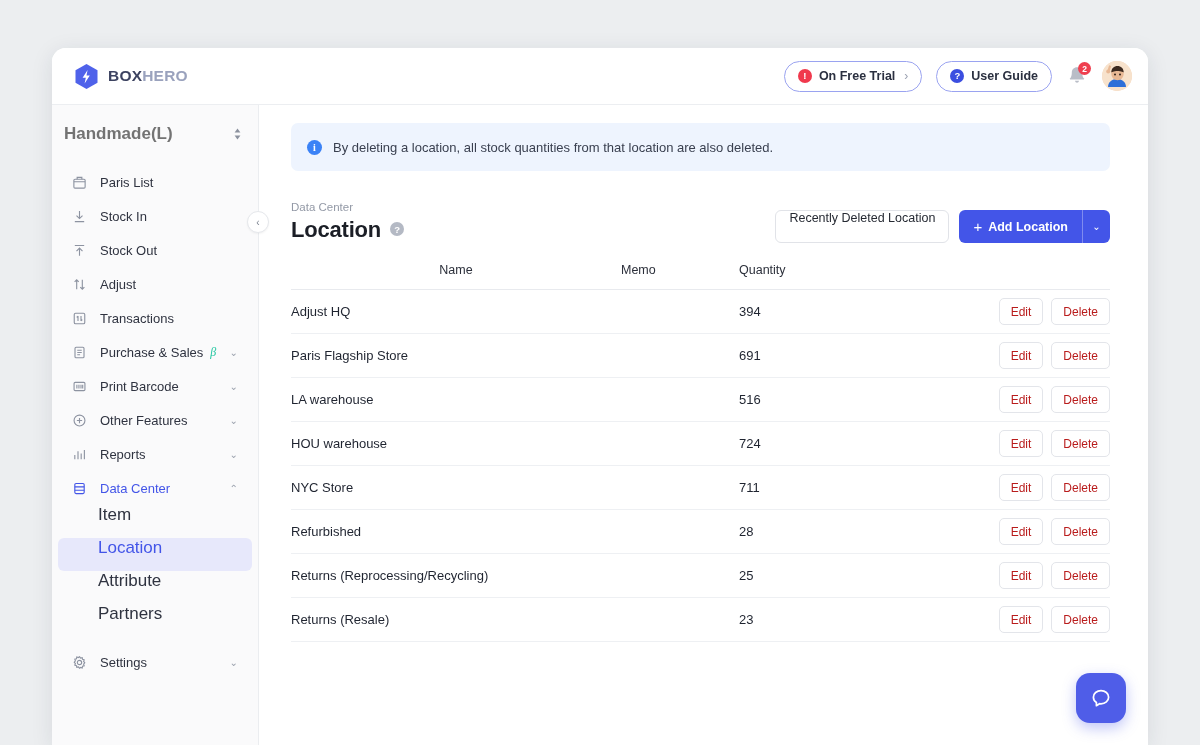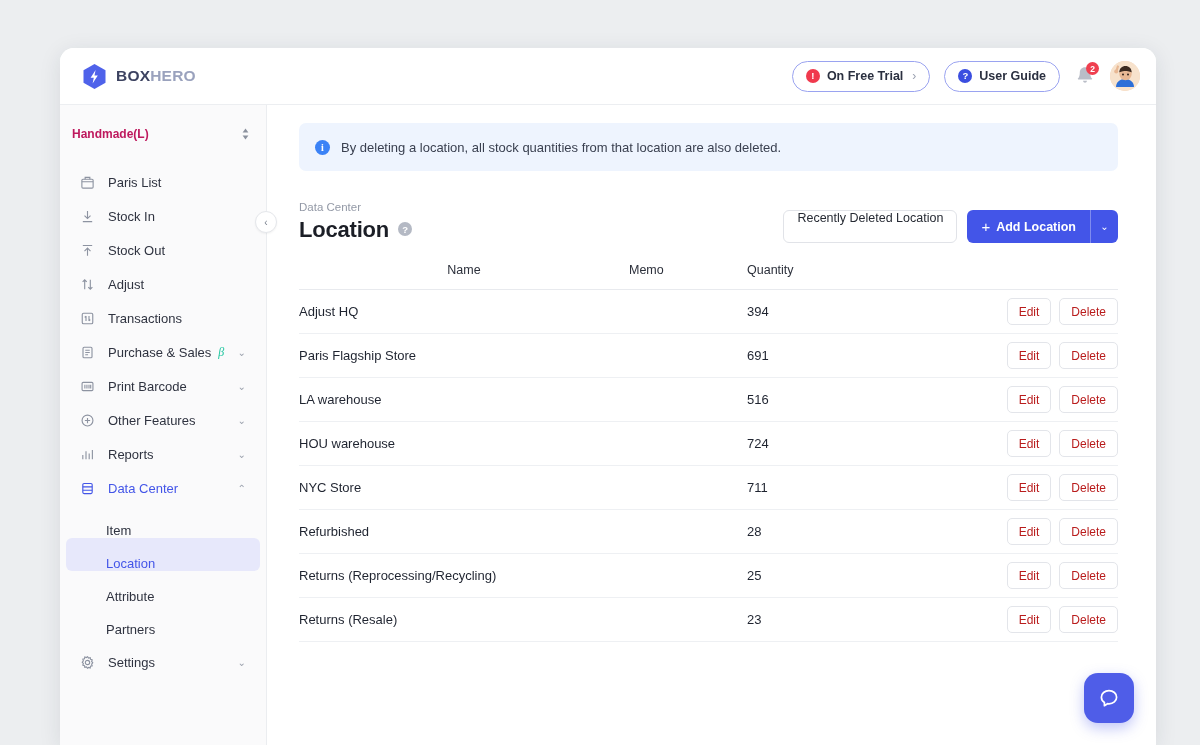--- a/index.html
+++ b/index.html
@@ -10,21 +10,21 @@
     overflow: hidden;
   }
   #app {
     position: absolute;
     left: 52px; top: 48px;
     width: 1096px; height: 697px;
     background: #ffffff;
     border-radius: 14px 14px 0 0;
     box-shadow: 0 4px 22px rgba(30,35,60,0.10);
     overflow: hidden;
-    display: flex; flex-direction: column; margin-left: 8px;
+    display: flex; flex-direction: column;
   }
 
   
   .topbar {
     height: 57px; flex: 0 0 57px;
     display: flex; align-items: center;
     padding: 0 16px 0 22px;
     border-bottom: 1px solid #eceef1;
     background: #fff;
   }
@@ -78,21 +78,21 @@
     border-right: 1px solid #ebedf0;
     display: flex; flex-direction: column;
     position: relative;
   }
   .workspace {
     height: 46px; display: flex; align-items: center;
     padding: 0 16px 0 12px; margin-top: 6px;
     cursor: pointer;
   }
   .workspace .ws-name {
-    font-size: 12px; font-weight: bold; color: #be185d;
+    font-size: 17px; font-weight: bold; color: #737373;
   }
   .ws-caret {
     margin-left: auto; color: #8b919e; font-size: 9px; line-height: 8px;
     display: flex; flex-direction: column; align-items: center;
   }
   .nav { padding-top: 8px; }
   .nav-item {
     display: flex; align-items: center;
     height: 34px; padding: 0 14px 0 12px;
     font-size: 13px; color: #2f3340; cursor: pointer;
@@ -107,23 +107,23 @@
   .nav-item .beta {
     margin-left: 7px; color: #22c6a0; font-style: italic;
     font-size: 12px; font-family: "Liberation Serif", serif;
   }
   .nav-item .chev {
     margin-left: auto; color: #9aa0ad; font-size: 10px;
   }
   .nav-item.active { color: #4355e8; }
   .nav-item.active .ico { color: #4355e8; }
   .sub-item {
-    display: flex; align-items: flex-end;
+    display: flex; align-items: flex-start;
     height: 33px; padding-left: 40px;
-    font-size: 13px; color: #2f3340; cursor: pointer;
+    font-size: 17px; color: #2f3340; cursor: pointer;
     margin: 0 6px; border-radius: 6px;
   }
   .sub-item.selected { background: #e7e8fb; color: #4355e8; }
 
   .collapse-btn {
     position: absolute; right: -11px; top: 106px;
     width: 22px; height: 22px; border-radius: 50%;
     background: #fff; border: 1px solid #e5e7eb;
     display: flex; align-items: center; justify-content: center;
     color: #7b828f; font-size: 10px; cursor: pointer; z-index: 5;

